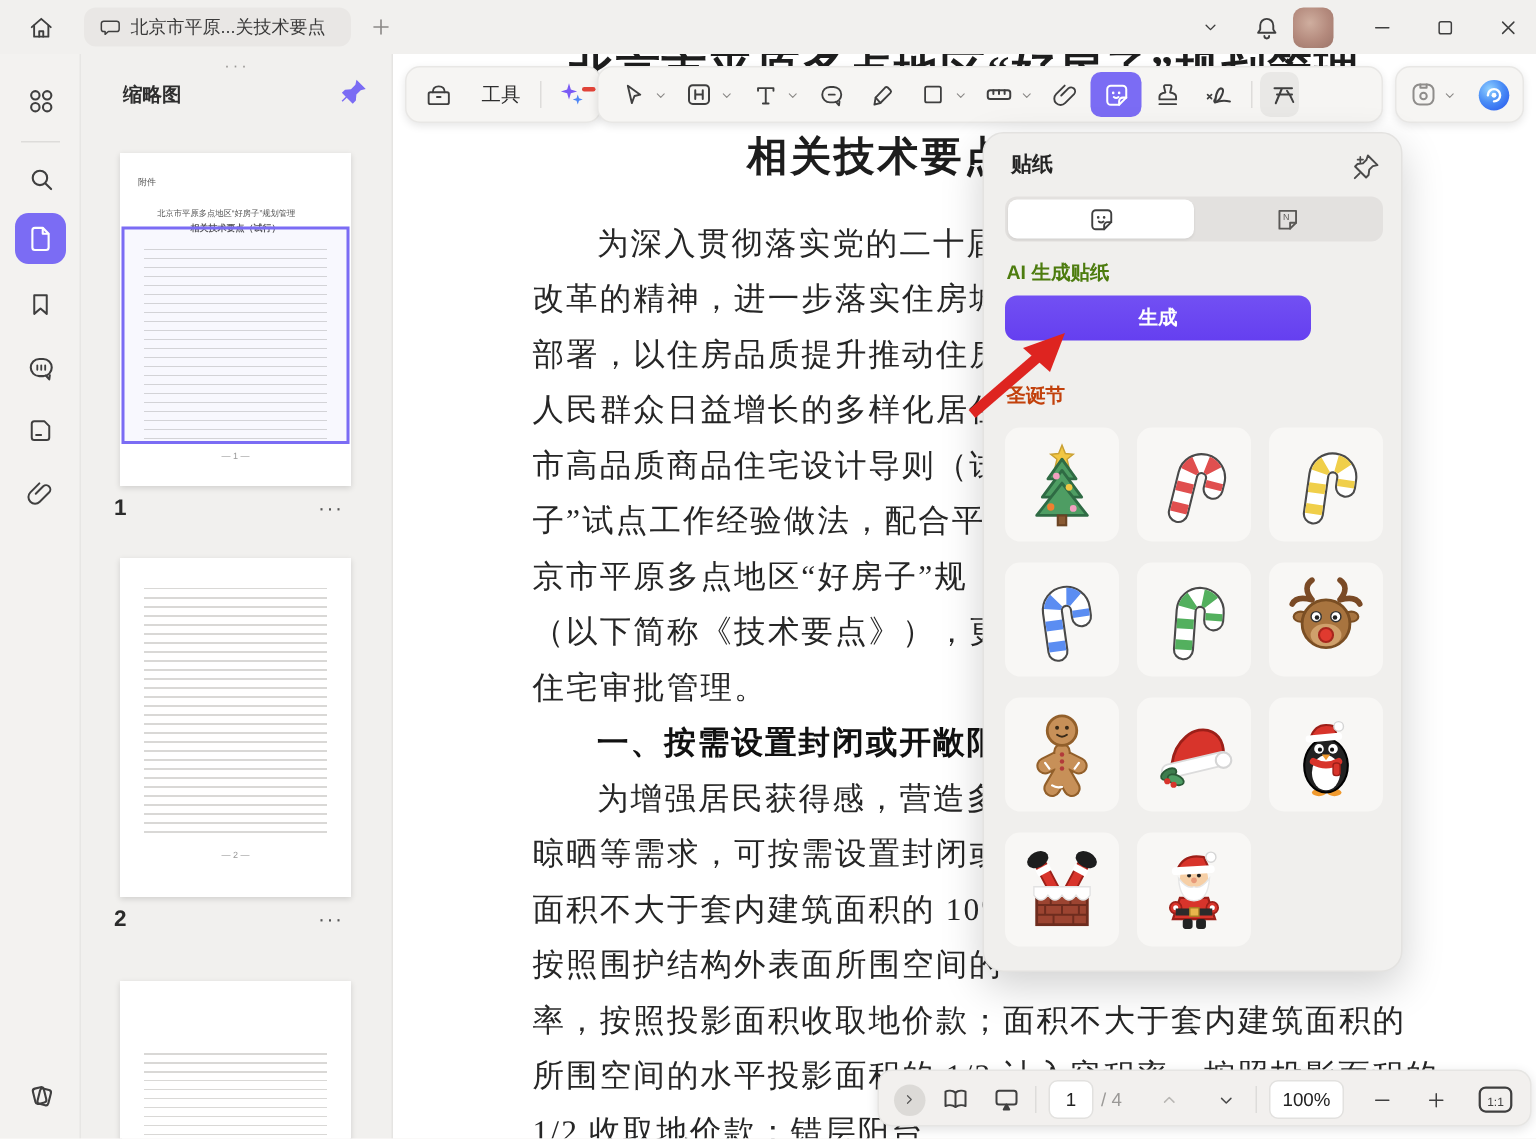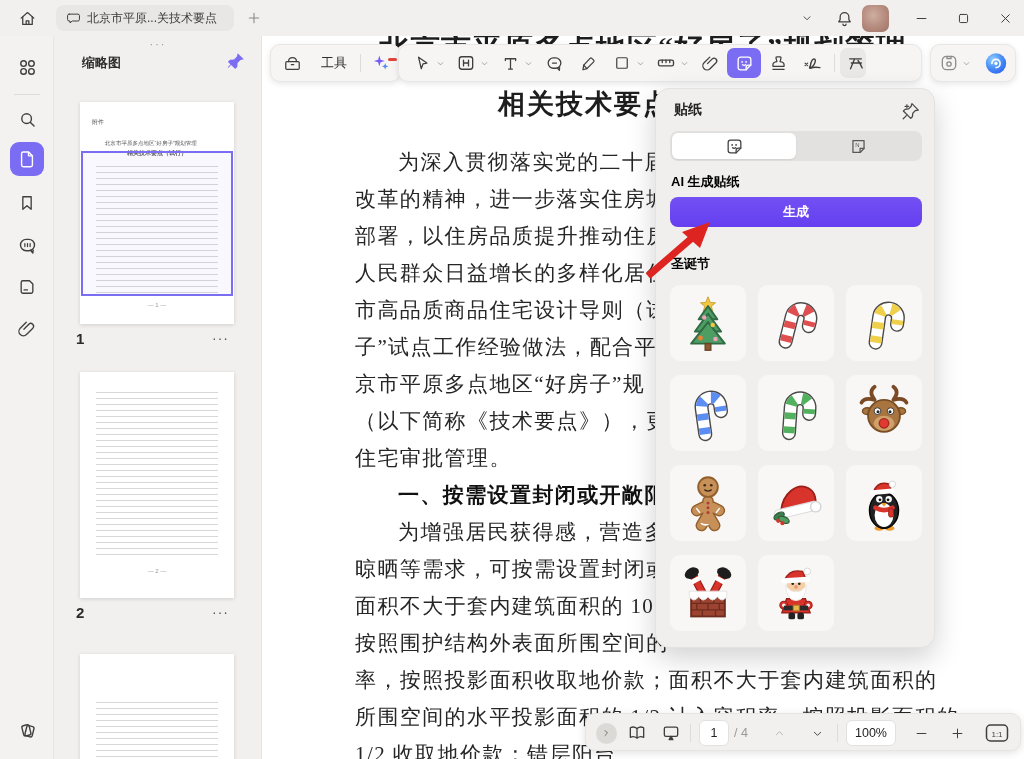--- a/index.html
+++ b/index.html
@@ -67,25 +67,25 @@
   #grp-right { left:930px; width:86px; padding:0 8px; justify-content:space-between; }
 
   
   #stickerpanel { left:655px; top:88px; width:280px; height:560px; background:#f0efed; border:1px solid #e3e2e0;
                   border-radius:14px; box-shadow:0 10px 28px rgba(0,0,0,.18); z-index:20; }
   #sp-title { left:18px; top:12px; font-size:14px; font-weight:700; color:#242424; }
   #sp-pin { left:244px; top:11px; width:22px; height:22px; }
   #sp-tabs { left:14px; top:42px; width:252px; height:30px; background:#e3e1df; border-radius:8px; display:flex; padding:2px; }
   .sp-tab { flex:1; display:flex; align-items:center; justify-content:center; border-radius:6px; }
   .sp-tab.active { background:#ffffff; box-shadow:0 1px 2px rgba(0,0,0,.08); }
-  #sp-ai-label { left:15px; top:84px; font-size:13px; font-weight:700; color:#000000; }
-  #sp-generate { left:14px; top:108px; width:252px; height:30px; border-radius:8px; border:none;
+  #sp-ai-label { left:15px; top:84px; font-size:13px; font-weight:700; color:#4d7c0f; }
+  #sp-generate { left:14px; top:108px; width:204px; height:30px; border-radius:8px; border:none;
                  background:linear-gradient(180deg,#7250f3,#653ff0); color:#fff; font-size:13px; font-weight:600;
                  display:flex; align-items:center; justify-content:center; }
-  #sp-section { left:15px; top:166px; font-size:13px; font-weight:700; color:#000000; }
+  #sp-section { left:15px; top:166px; font-size:13px; font-weight:700; color:#c2410c; }
   #sticker-grid { left:14px; top:196px; width:252px; display:grid; grid-template-columns:repeat(3,76px); gap:14px 12px; }
   .sticker { width:76px; height:76px; background:#f8f7f5; border-radius:10px; display:flex; align-items:center; justify-content:center; }
   #red-arrow { left:634px; top:212px; width:90px; height:78px; z-index:30; }
 
   
   #bottombar { left:585px; top:713px; width:436px; height:38px; background:#f2f0ee; border:1px solid #e6e5e3;
                border-radius:10px; box-shadow:0 2px 8px rgba(0,0,0,.12); z-index:12; }
   .bb-item { top:4px; height:30px; display:flex; align-items:center; justify-content:center; }
   #bb-expand { left:8px; width:24px; }
   #bb-expand .circ { width:21px; height:21px; border-radius:50%; background:#dcdad7; display:flex; align-items:center; justify-content:center; }

